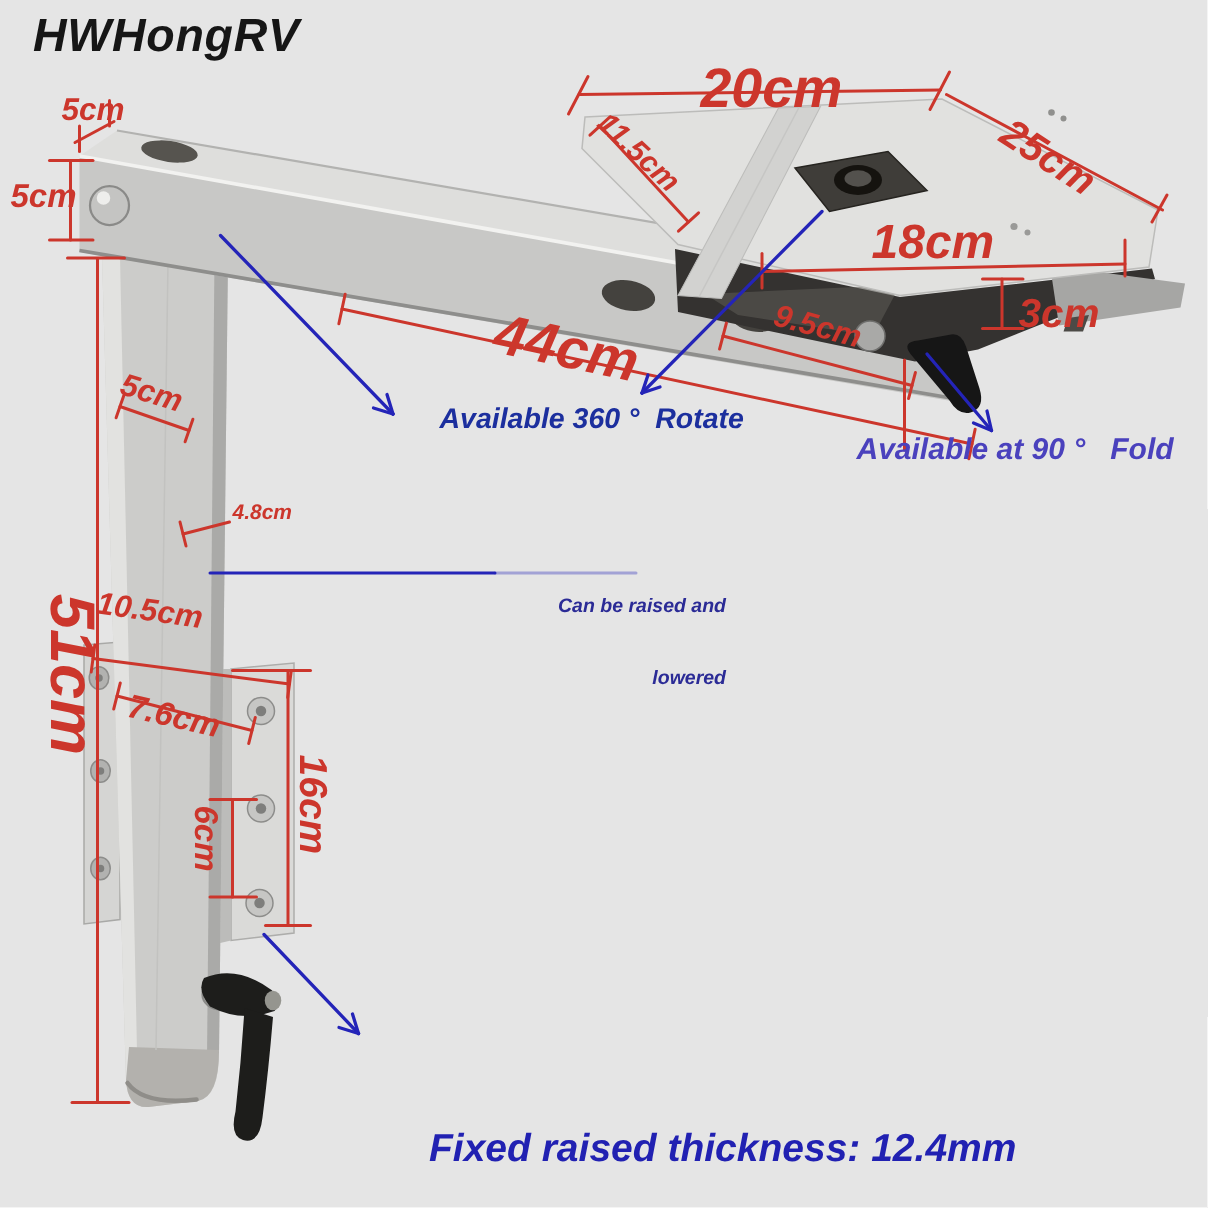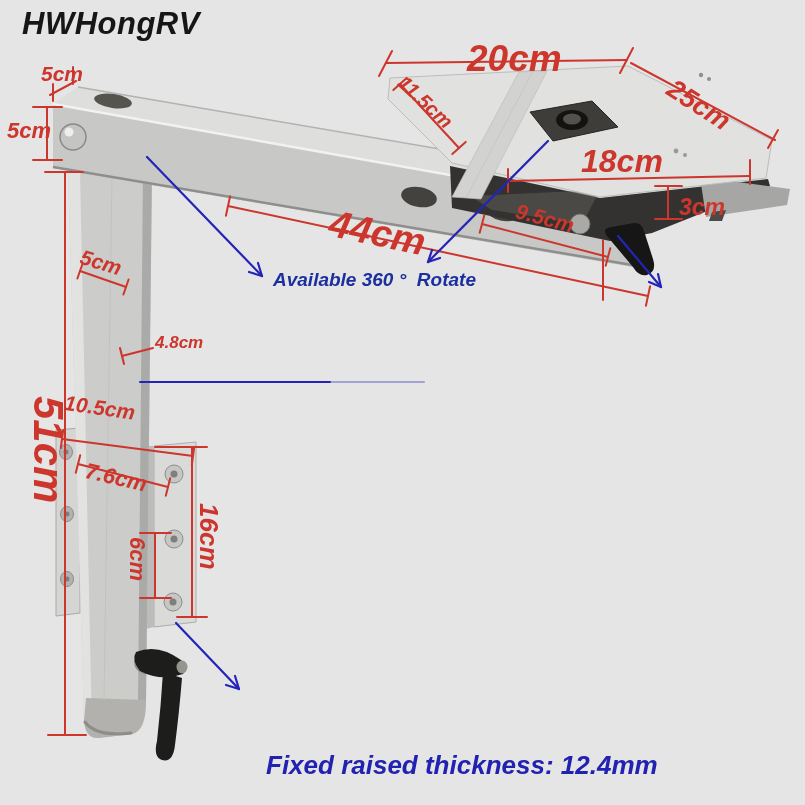--- a/index.html
+++ b/index.html
@@ -4,21 +4,21 @@
 <style>
   html,body{margin:0;padding:0;background:#ffffff;}
   #stage{
     position:relative;width:805px;height:805px;background:#e5e5e5;overflow:hidden;
     font-family:"Liberation Sans", sans-serif;
     font-style:italic;
   }
   #stage svg{position:absolute;left:0;top:0;}
   .dim{position:absolute;font-weight:700;color:var(--dimension-red);white-space:pre;transform-origin:0 0;line-height:1;}
   .vtext{writing-mode:vertical-rl;text-orientation:mixed;}
-  .note{position:absolute;font-weight:700;white-space:pre;transform-origin:0 0;line-height:1.2;}
+  .note{position:absolute;font-weight:700;white-space:pre;transform-origin:0 0;line-height:1.2;margin-left:20px;}
   .rl{stroke:var(--dimension-red);stroke-width:2;fill:none;stroke-linecap:round;}
   .bl{stroke:var(--line-blue);stroke-width:2.2;fill:none;stroke-linecap:round;}
   #brand{position:absolute;font-weight:700;color:#161616;letter-spacing:.5px;line-height:1;}
 </style>
 </head>
 <body style="--dimension-red: #cc362c; --line-blue: #2424b8; --note-navy: #1c2f9e; --note-violet: #4a41bd; --note-blue: #2121b2; --raise-navy: #2b2b96;">
 
 <div id="stage">
 
   <svg width="805" height="805" viewBox="0 0 805 805">
@@ -160,32 +160,37 @@
         <path d="M239,689 L226,685"></path>
     </g>
   </svg>
 
   <div id="brand" style="left:22px;top:8px;font-size:31px">HWHongRV</div>
 
   <div class="dim" style="left:41px;top:63px;font-size:21px">5cm</div>
   <div class="dim" style="left:7px;top:120px;font-size:22px">5cm</div>
   <div class="dim vtext" style="left:27px;top:396px;font-size:42px">51cm</div>
   <div class="dim" style="left:84px;top:246px;font-size:21px;transform:rotate(17deg)">5cm</div>
-  <div class="dim" style="left:155px;top:334px;font-size:17px">4.8cm</div>
+  <div class="dim" style="left:155px;top:334px;font-size:14px">4.8cm</div>
   <div class="dim" style="left:467px;top:40px;font-size:37px">20cm</div>
   <div class="dim" style="left:677px;top:75px;font-size:27px;transform:rotate(33deg)">25cm</div>
   <div class="dim" style="left:408px;top:72px;font-size:20px;transform:rotate(43deg)">11.5cm</div>
   <div class="dim" style="left:581px;top:145px;font-size:32px">18cm</div>
-  <div class="dim" style="left:679px;top:196px;font-size:23px">3cm</div>
+  <div class="dim" style="left:679px;top:196px;font-size:27px">3cm</div>
   <div class="dim" style="left:519px;top:200px;font-size:21px;transform:rotate(15deg)">9.5cm</div>
   <div class="dim" style="left:334px;top:204px;font-size:38px;transform:rotate(12deg)">44cm</div>
   <div class="dim" style="left:66px;top:392px;font-size:21px;transform:rotate(8deg)">10.5cm</div>
   <div class="dim" style="left:88px;top:460px;font-size:22px;transform:rotate(13deg)">7.6cm</div>
   <div class="dim vtext" style="left:196px;top:503px;font-size:26px">16cm</div>
   <div class="dim vtext" style="left:126px;top:537px;font-size:22px">6cm</div>
 
   <div class="note" style="left:273px;top:269px;font-size:19px;color:var(--note-navy)">Available 360 °  Rotate</div>
+  <div class="note" style="left:551px;top:288px;font-size:20px;color:var(--note-violet)">Available at 90 °   Fold</div>
+  <div class="note" style="left:336px;top:363px;width:128px;text-align:right;font-size:13px;color:var(--raise-navy);line-height:1.25">
+    <div>Can be raised and</div>
+    <div>lowered</div>
+  </div>
   <div class="note" style="left:266px;top:688px;font-size:26px;color:var(--note-blue);line-height:1.2">
     <div>Fixed raised thickness: 12.4mm</div>
     
   </div>
 
 </div>
 
 </body></html>

